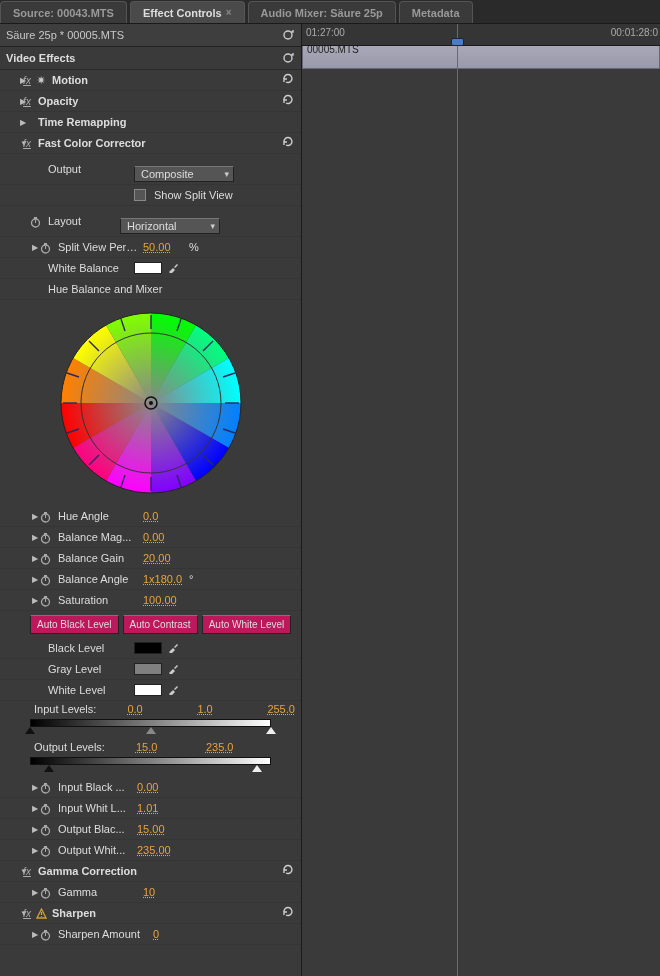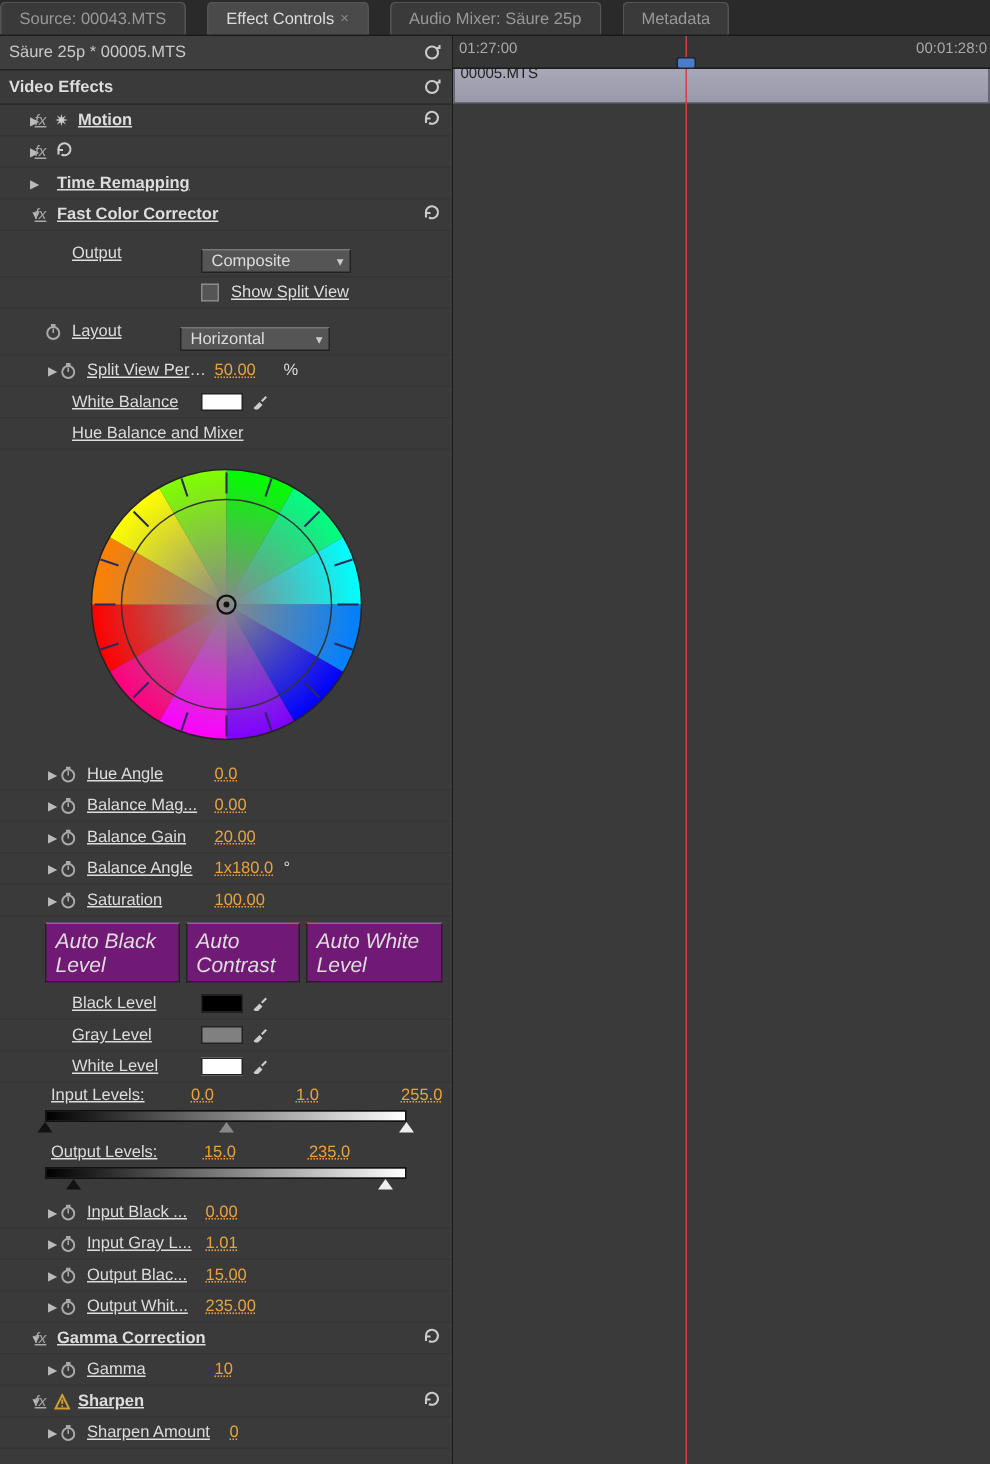--- a/index.html
+++ b/index.html
@@ -1,51 +1,51 @@
 <!DOCTYPE html>
 <html><head>
 <meta charset="utf-8">
 <style>
   * { box-sizing: border-box; margin: 0; padding: 0; font-family: "Lucida Grande", "Segoe UI", Arial, sans-serif; }
   body { background: #3a3a3a; color: #c8c8c8; font-size: 11px; width: 660px; height: 976px; overflow: hidden; }
   
   .tab-bar { display: flex; background: #2a2a2a; height: 24px; align-items: flex-end; border-bottom: 1px solid #1a1a1a; }
-  .tab { padding: 4px 12px 4px 12px; background: #3a3a3a; border: 1px solid #555; border-bottom: none; border-radius: 4px 4px 0 0; color: #999; margin-right: 14px; cursor: pointer; height: 22px; display:flex; align-items:center; gap:4px;}
+  .tab { padding: 4px 12px 4px 12px; background: #3a3a3a; border: 1px solid #555; border-bottom: none; border-radius: 4px 4px 0 0; color: #999; margin-right: 3px; cursor: pointer; height: 22px; display:flex; align-items:center; gap:4px;font-weight:bold;}
   .tab.active { background: #4a4a4a; color: #ddd; }
   .tab-close { font-size:10px; color:#888; }
   
   .content-area { display: flex; height: calc(100% - 24px); }
   .left-panel { width: 302px; background: #3a3a3a; overflow-y: auto; border-right: 1px solid #1a1a1a; }
   .right-panel { flex: 1; background: #3a3a3a; position: relative; }
   
   .seq-header { display:flex; justify-content:space-between; align-items:center; padding: 4px 6px; border-bottom:1px solid #222; background:#3e3e3e;gap:24px;}
   .replay-icon { width:14px; height:14px; display:inline-flex; align-items:center; justify-content:center; color:#ccc; cursor:pointer;}
   .section-title { padding: 4px 6px; font-weight:bold; color:#ddd; border-bottom:1px solid #2a2a2a; display:flex; justify-content:space-between; align-items:center;}
   
   .row { display:flex; align-items:center; padding: 2px 4px; min-height: 21px; border-bottom: 1px solid rgba(0,0,0,0.08);}
   .twirl { width:10px; font-size:8px; color:#bbb; cursor:pointer; text-align:center; }
   .twirl.open::before { content:"▼"; }
   .twirl.closed::before { content:"▶"; }
   .fx { width:14px; font-size:10px; font-style:italic; color:#aaa; text-align:center; padding:0 2px;}
   .fx.underline { text-decoration:underline; }
   .stopwatch { width:14px; height:12px; display:inline-block; }
   .stopwatch svg { vertical-align:middle; }
-  .label { flex:1; padding-left:4px; color:#ddd; white-space:nowrap; overflow:hidden; text-overflow:ellipsis;text-decoration:underline;}
+  .label { flex:1; padding-left:4px; color:#ddd; white-space:nowrap; overflow:hidden; text-overflow:ellipsis;}
   .label.bold { font-weight:bold; }
   .value { color:#e8a33d; text-decoration:underline dotted; cursor:ew-resize; padding: 0 3px; min-width:50px;}
   .value-plain { color:#ddd; padding: 0 3px; }
   .reset { width:18px; text-align:center; cursor:pointer; color:#ccc;}
   .checkbox { width:12px; height:12px; border:1px solid #888; background:#555; display:inline-block; margin-right:4px; vertical-align:middle;}
   .dropdown { background:#555; border:1px solid #222; border-top-color:#777; color:#ddd; padding:1px 16px 1px 6px; position:relative; width:100px; display:inline-flex; align-items:center; cursor:pointer;margin-top:10px;}
   .dropdown::after { content:"▾"; position:absolute; right:4px; color:#ccc; font-size:9px;}
   .swatch { width:28px; height:12px; border:1px solid #222; display:inline-block; vertical-align:middle;}
   .eyedrop { width:12px; height:12px; display:inline-block; margin-left:6px; color:#ccc; cursor:pointer;}
   
   .auto-btns { display:flex; gap:4px; padding:4px 6px 4px 30px; }
-  .auto-btn { background:#701a75; border:1px solid #222; border-top-color:#777; color:#ddd; padding:3px 6px; cursor:pointer; font-size:14px;font-style:italic;}
+  .auto-btn { background:#be185d; border:1px solid #222; border-top-color:#777; color:#ddd; padding:3px 6px; cursor:pointer; font-size:10px;}
   
   .level-label-row { display:flex; align-items:center; padding:2px 6px 2px 30px;}
   .level-label-row .label { flex:0 0 auto; padding-right:8px; }
   .level-values { display:flex; gap:20px; padding-left:20px;}
   
   .slider-track { margin:2px 30px 6px 30px; height:14px; position:relative; }
   .gradient-in { height:8px; background: linear-gradient(to right, #000, #fff); border:1px solid #111;}
   .gradient-out { height:8px; background: linear-gradient(to right, #000, #fff); border:1px solid #111;}
   .tri { position:absolute; top:8px; width:0;height:0;border-left:5px solid transparent;border-right:5px solid transparent; cursor:ew-resize;}
   .tri.black { border-bottom:7px solid #111; }
@@ -113,20 +113,21 @@
       <span class="label bold">Motion</span>
       <span class="reset"><svg width="12" height="12" viewBox="0 0 12 12">
             <path d="M2 6 A4 4 0 1 1 4 9" fill="none" stroke="#ccc" stroke-width="1.4"></path>
             <path d="M2 9 L2 6 L5 6" fill="none" stroke="#ccc" stroke-width="1.4"></path>
           </svg></span>
     </div>
 
     <div class="row">
       <span class="twirl closed indent-1"></span>
       <span class="fx underline">fx</span>
+      <span class="label bold">Opacity</span>
       <span class="reset"><svg width="12" height="12" viewBox="0 0 12 12">
             <path d="M2 6 A4 4 0 1 1 4 9" fill="none" stroke="#ccc" stroke-width="1.4"></path>
             <path d="M2 9 L2 6 L5 6" fill="none" stroke="#ccc" stroke-width="1.4"></path>
           </svg></span>
     </div>
 
     <div class="row">
       <span class="twirl closed indent-1"></span>
       <span class="fx"></span>
       <span class="label bold">Time Remapping</span>
@@ -357,21 +358,21 @@
       <span class="label" style="flex:0 0 80px">Input Black ...</span>
       <span class="value">0.00</span>
     </div>
     <div class="row indent-2">
       <span class="twirl closed"></span>
       <span class="stopwatch"><svg width="11" height="11" viewBox="0 0 11 11">
             <rect x="4" y="0" width="3" height="2" fill="#aaa"></rect>
             <circle cx="5.5" cy="6" r="4" fill="none" stroke="#aaa" stroke-width="1.3"></circle>
             <line x1="5.5" y1="6" x2="5.5" y2="3" stroke="#aaa"></line>
           </svg></span>
-      <span class="label" style="flex:0 0 80px">Input Gray L...</span>
+      <span class="label" style="flex:0 0 80px">Input Whit L...</span>
       <span class="value">1.01</span>
     </div>
     <div class="row indent-2">
       <span class="twirl closed"></span>
       <span class="stopwatch"><svg width="11" height="11" viewBox="0 0 11 11">
             <rect x="4" y="0" width="3" height="2" fill="#aaa"></rect>
             <circle cx="5.5" cy="6" r="4" fill="none" stroke="#aaa" stroke-width="1.3"></circle>
             <line x1="5.5" y1="6" x2="5.5" y2="3" stroke="#aaa"></line>
           </svg></span>
       <span class="label" style="flex:0 0 80px">Output Blac...</span>

